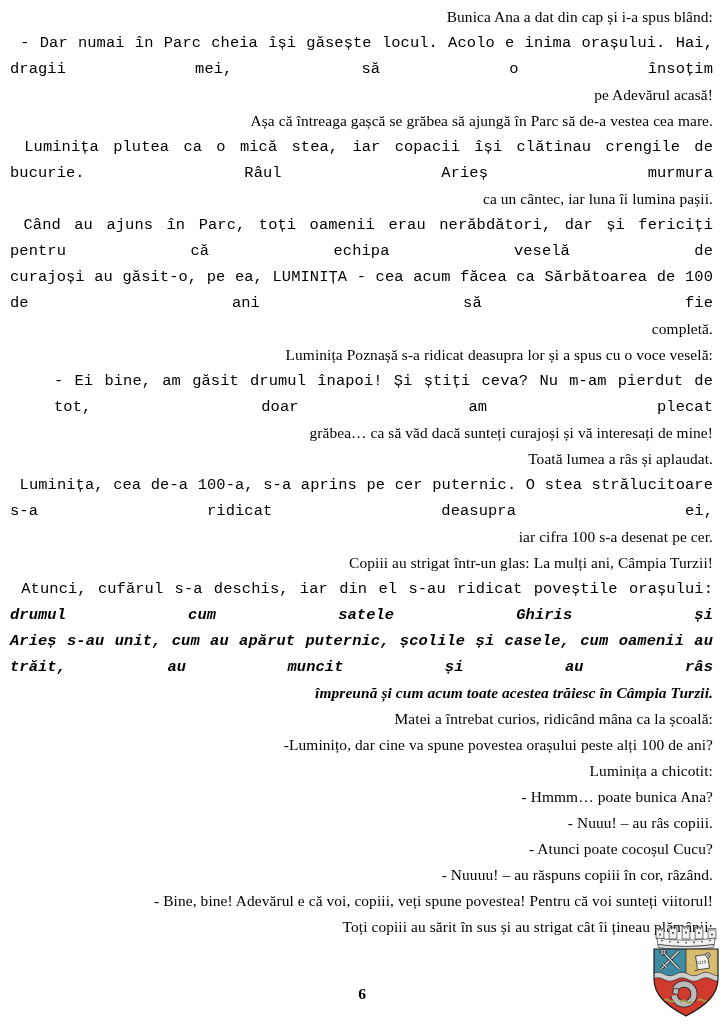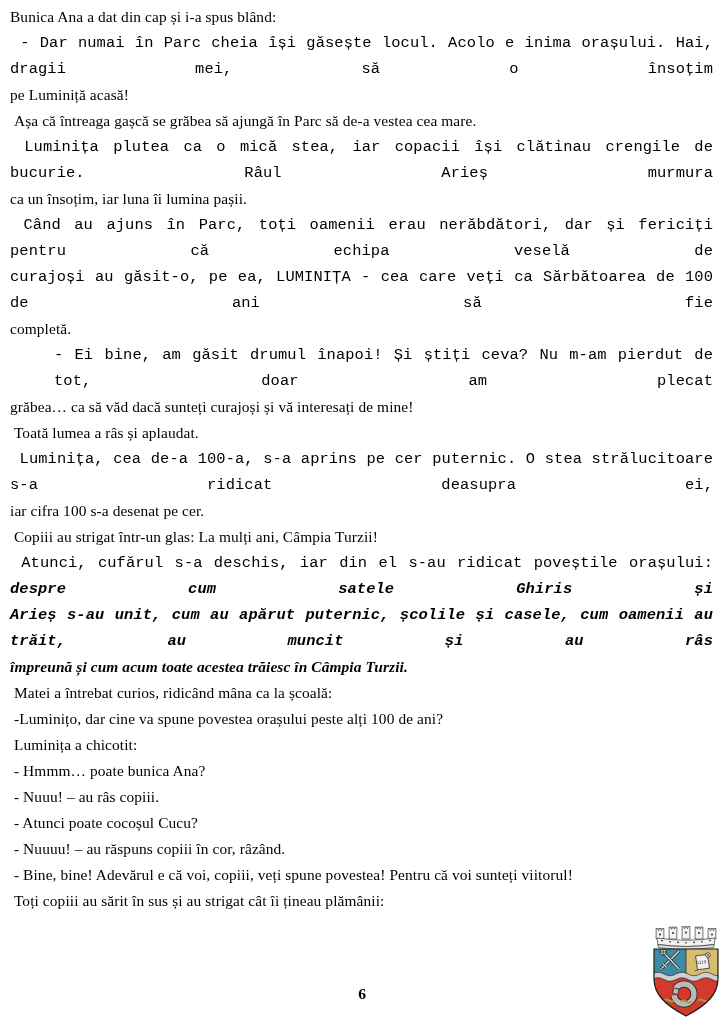--- a/index.html
+++ b/index.html
@@ -7,21 +7,21 @@
     width:724px; height:1024px; position:relative; overflow:hidden;
     background:#ffffff; color:#000;
     font-family:"Liberation Serif","DejaVu Serif",serif;
   }
   .doc {
     position:absolute; top:4px; left:10px; right:11px;
   }
   .para { margin:0; }
   .para.gap { }
   .line {
-    font-size:15.4px; line-height:26px; text-align:left;
+    font-size:15.4px; line-height:26px; text-align:right;
     letter-spacing:0.1px;
   }
   .jline { text-align:justify; text-align-last:justify;font-family:Liberation Mono, monospace; }
   .tabline { padding-left:44px; }
   .run { white-space:pre-wrap; }
   .bi { font-weight:700; font-style:italic; }
   .page-num {
     position:absolute; top:984px; left:0; width:724px;
     text-align:center; font-weight:700; font-size:15.5px; line-height:20px;
   }
@@ -32,50 +32,53 @@
 </style>
 </head>
 <body>
 
 <div class="doc">
     <div class="para">
       <div class="line"><span class="run">Bunica Ana a dat din cap și i-a spus blând:</span></div>
     </div>
     <div class="para">
       <div class="line jline"><span class="run">&nbsp;- Dar numai în Parc cheia își găsește locul. Acolo e inima orașului. Hai, dragii mei, să o însoțim</span></div>
-      <div class="line"><span class="run">pe Luminiță acasă!</span></div>
+      <div class="line"><span class="run">pe Adevărul acasă!</span></div>
     </div>
     <div class="para gap">
       <div class="line"><span class="run">&nbsp;Așa că întreaga gașcă se grăbea să ajungă în Parc să de-a vestea cea mare.</span></div>
     </div>
     <div class="para">
       <div class="line jline"><span class="run">&nbsp;Luminița plutea ca o mică stea, iar copacii își clătinau crengile de bucurie. Râul Arieș murmura</span></div>
-      <div class="line"><span class="run">ca un însoțim, iar luna îi lumina pașii.</span></div>
+      <div class="line"><span class="run">ca un cântec, iar luna îi lumina pașii.</span></div>
     </div>
     <div class="para gap">
       <div class="line jline"><span class="run">&nbsp;Când au ajuns în Parc, toți oamenii erau nerăbdători, dar și fericiți pentru că echipa veselă de</span></div>
-      <div class="line jline"><span class="run">curajoși au găsit-o, pe ea, LUMINIȚA - cea care veți ca Sărbătoarea de 100 de ani să fie</span></div>
+      <div class="line jline"><span class="run">curajoși au găsit-o, pe ea, LUMINIȚA - cea acum făcea ca Sărbătoarea de 100 de ani să fie</span></div>
       <div class="line"><span class="run">completă.</span></div>
+    </div>
+    <div class="para gap">
+      <div class="line"><span class="run">&nbsp;Luminița Poznașă s-a ridicat deasupra lor și a spus cu o voce veselă:</span></div>
     </div>
     <div class="para">
       <div class="line jline tabline"><span class="run">- Ei bine, am găsit drumul înapoi! Și știți ceva? Nu m-am pierdut de tot, doar am plecat</span></div>
       <div class="line"><span class="run">grăbea… ca să văd dacă sunteți curajoși și vă interesați de mine!</span></div>
     </div>
     <div class="para gap">
       <div class="line"><span class="run">&nbsp;Toată lumea a râs și aplaudat.</span></div>
     </div>
     <div class="para gap">
       <div class="line jline"><span class="run">&nbsp;Luminița, cea de-a 100-a, s-a aprins pe cer puternic. O stea strălucitoare s-a ridicat deasupra ei,</span></div>
       <div class="line"><span class="run">iar cifra 100 s-a desenat pe cer.</span></div>
     </div>
     <div class="para gap">
       <div class="line"><span class="run">&nbsp;Copiii au strigat într-un glas: La mulți ani, Câmpia Turzii!</span></div>
     </div>
     <div class="para gap">
-      <div class="line jline"><span class="run">&nbsp;Atunci, cufărul s-a deschis, iar din el s-au ridicat poveștile orașului: </span><span class="run bi">despre cum satele Ghiris și</span></div>
+      <div class="line jline"><span class="run">&nbsp;Atunci, cufărul s-a deschis, iar din el s-au ridicat poveștile orașului: </span><span class="run bi">drumul cum satele Ghiris și</span></div>
       <div class="line jline"><span class="run bi">Arieș s-au unit, cum au apărut puternic, școlile și casele, cum oamenii au trăit, au muncit și au râs</span></div>
       <div class="line"><span class="run bi">împreună și cum acum toate acestea trăiesc în Câmpia Turzii.</span></div>
     </div>
     <div class="para gap">
       <div class="line"><span class="run">&nbsp;Matei a întrebat curios, ridicând mâna ca la școală:</span></div>
     </div>
     <div class="para">
       <div class="line"><span class="run">&nbsp;-Luminițo, dar cine va spune povestea orașului peste alți 100 de ani?</span></div>
     </div>
     <div class="para gap">

